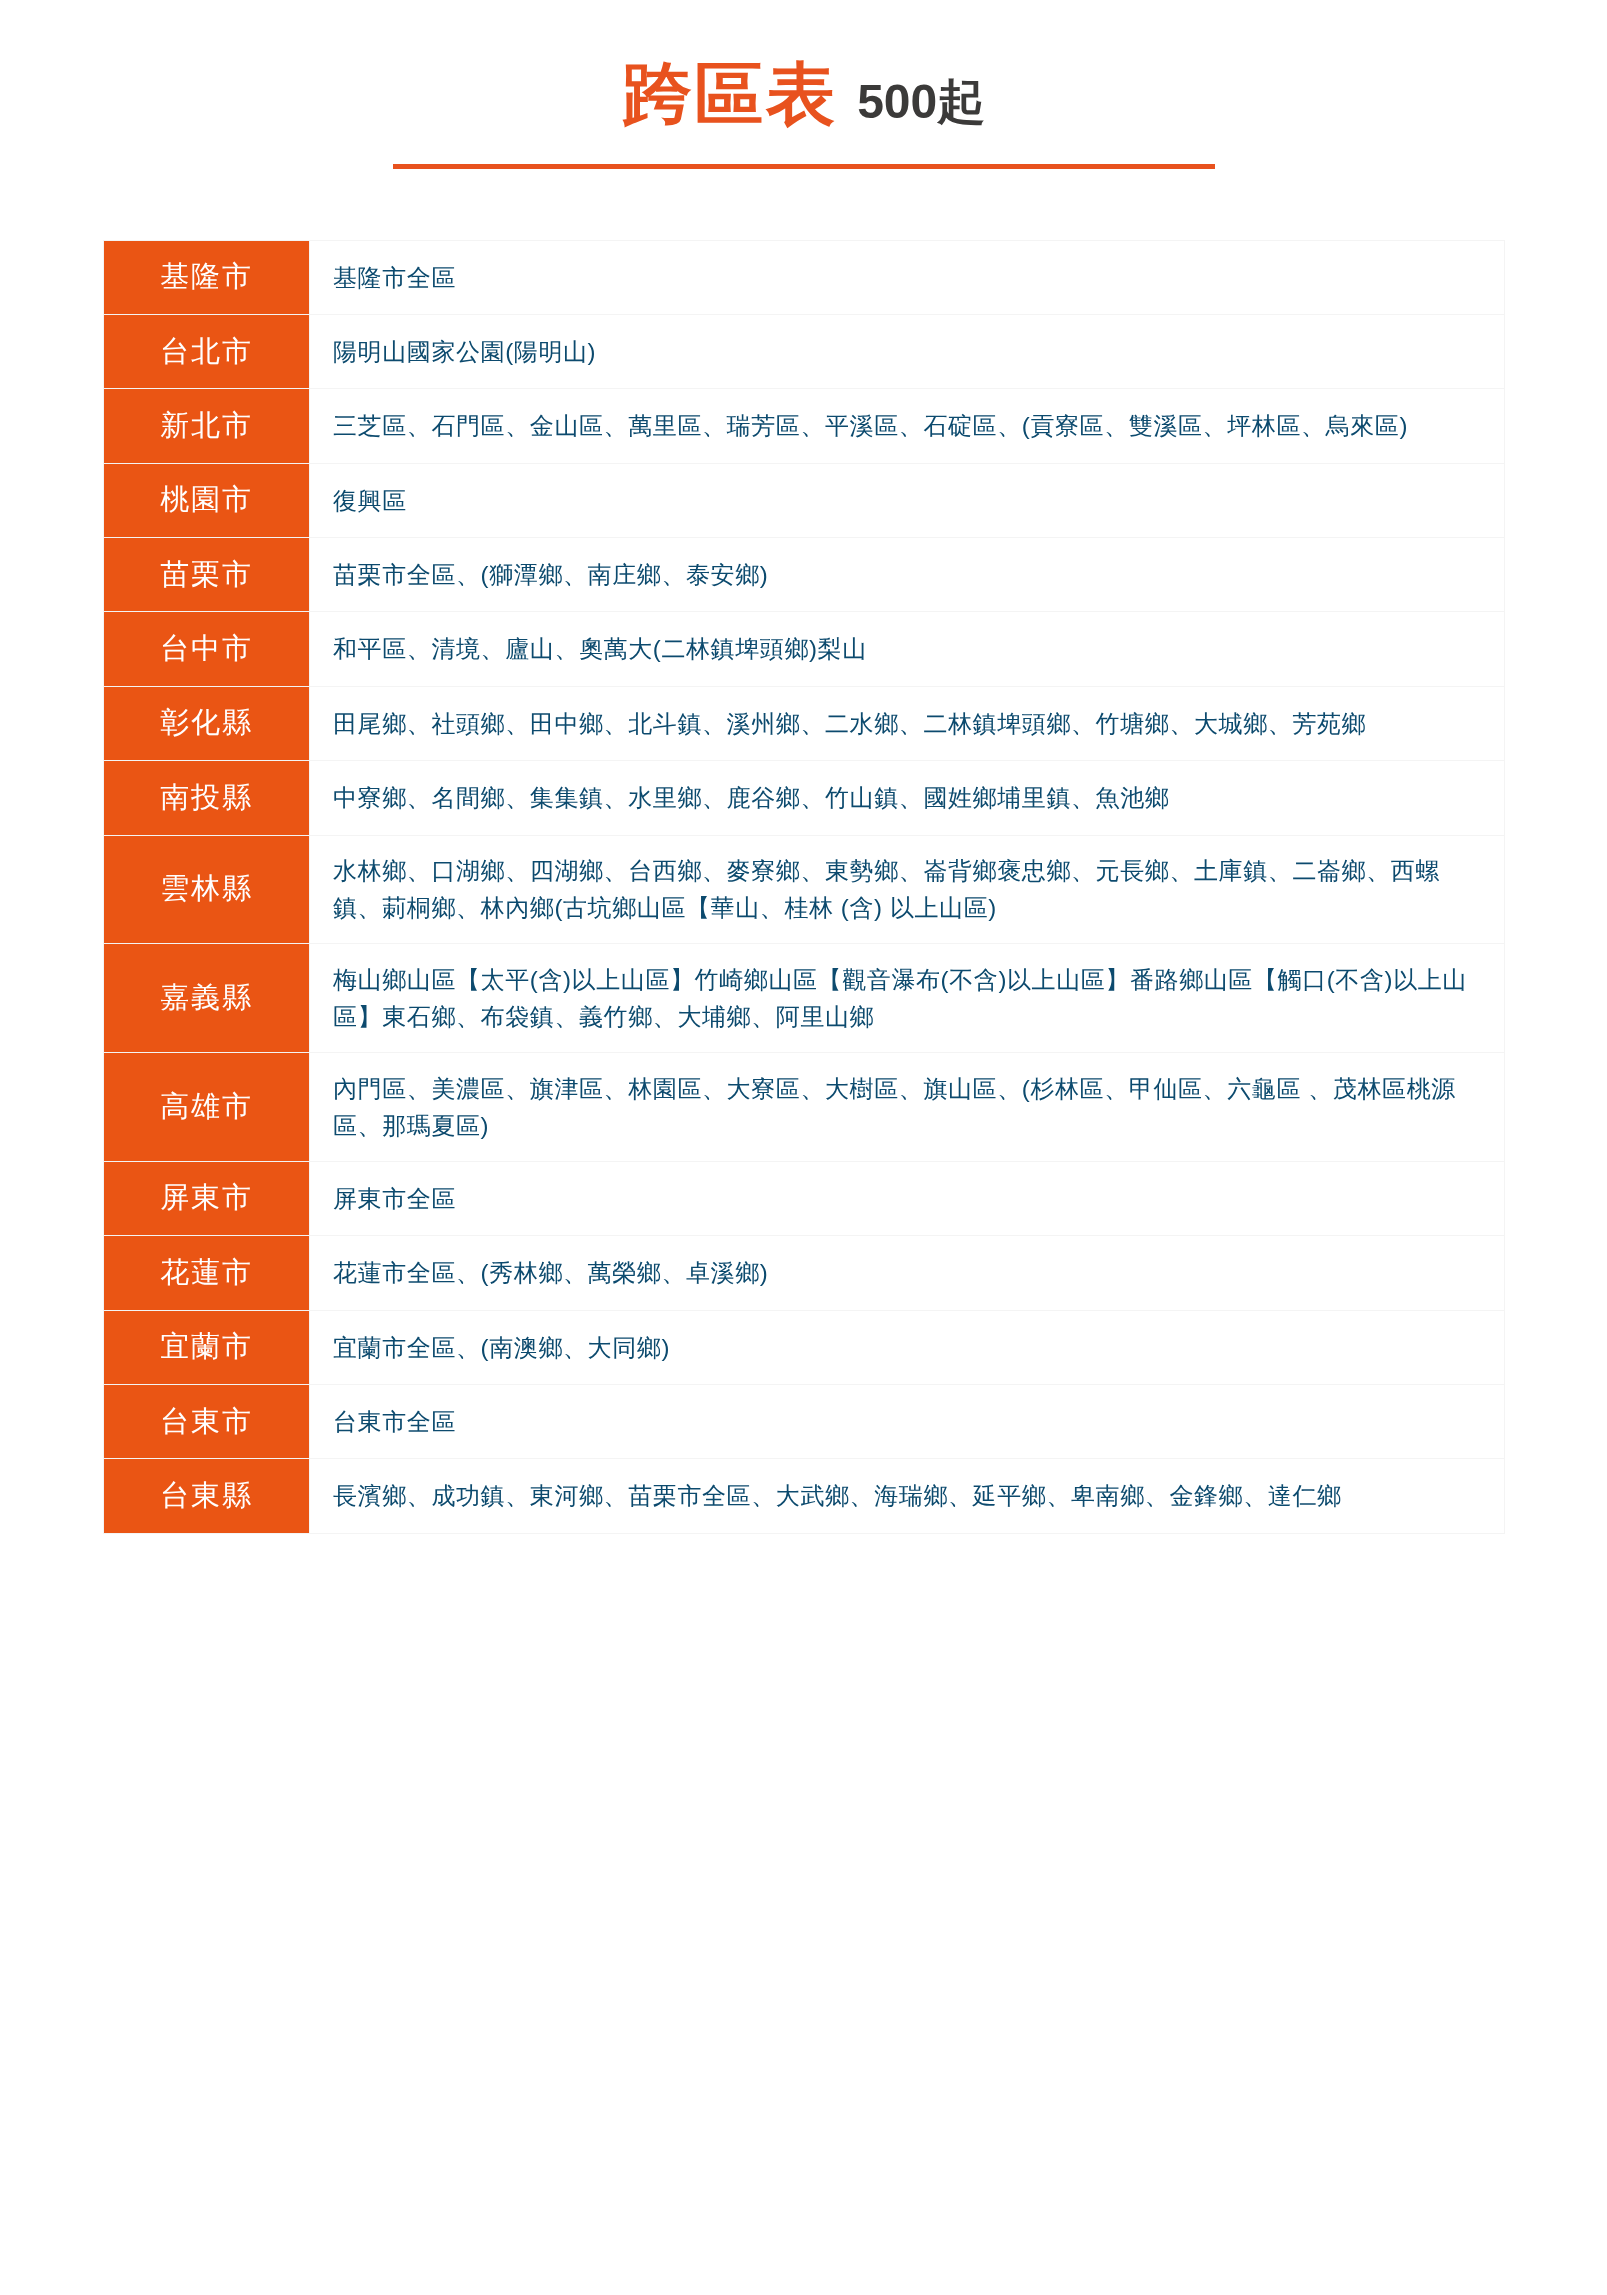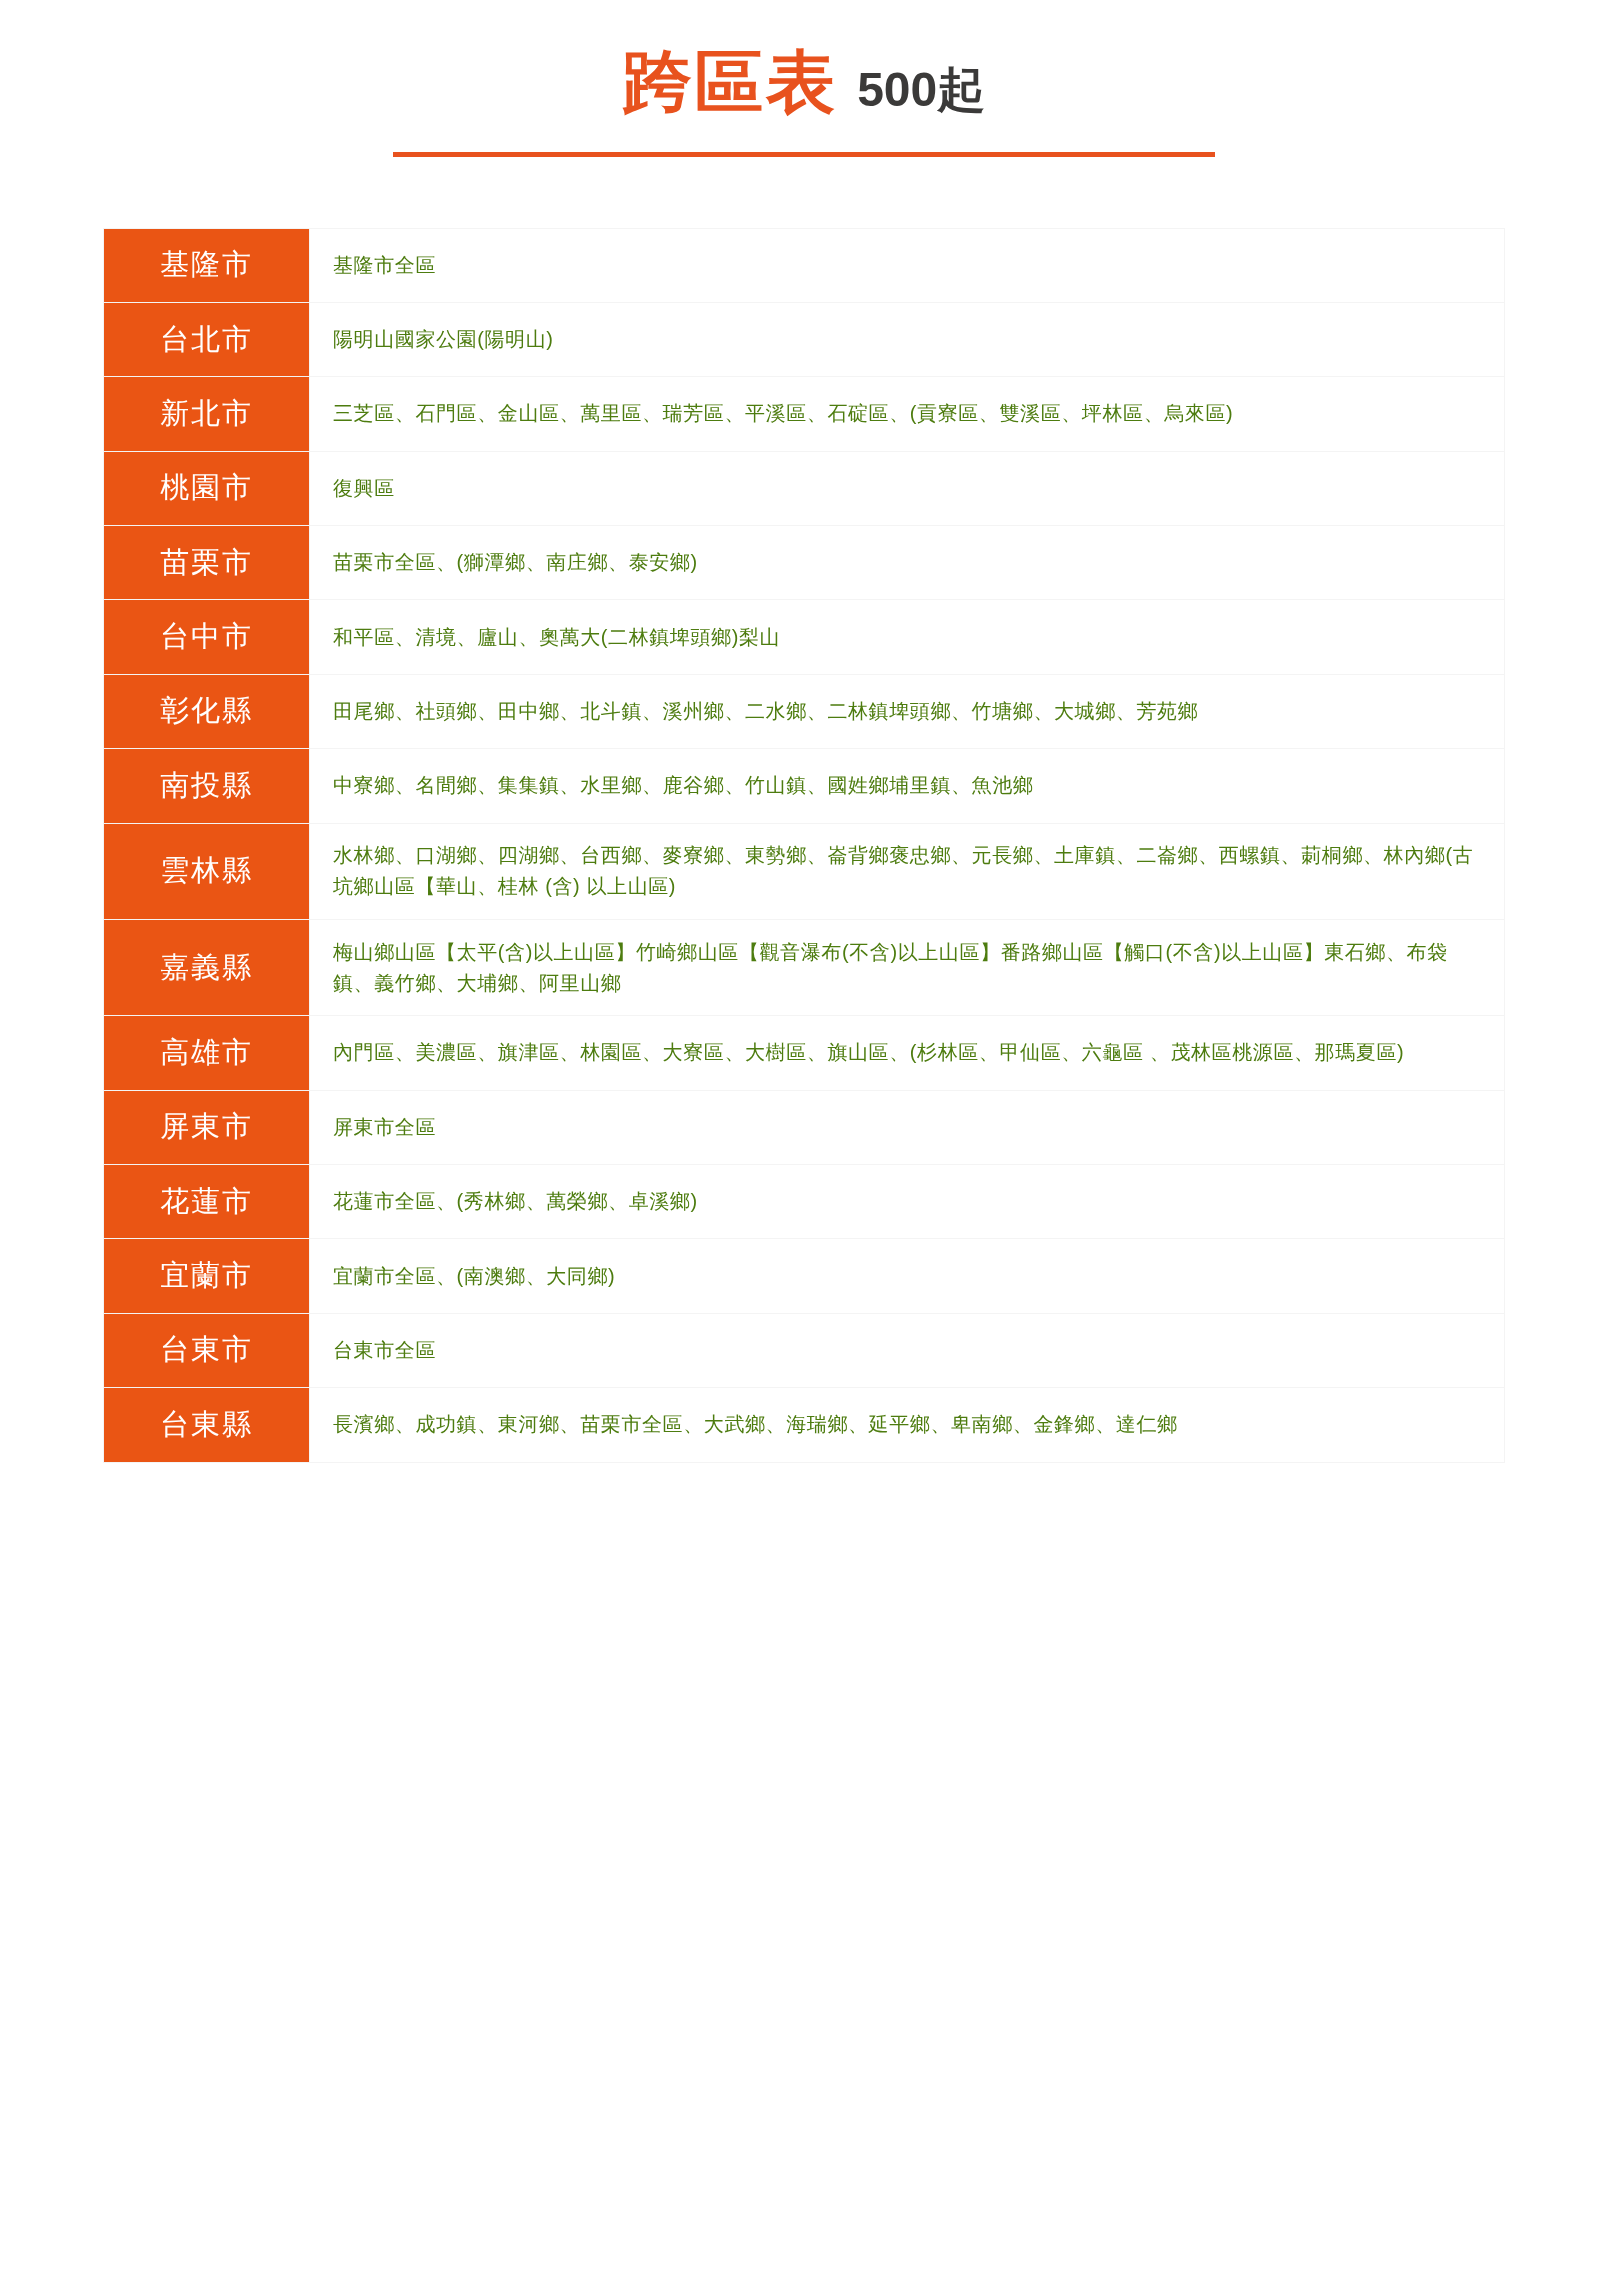--- a/index.html
+++ b/index.html
@@ -11,21 +11,21 @@
   body {
     width: 1608px;
     height: 2295px;
     font-family: "Liberation Sans", sans-serif;
     color: #231f20;
   }
   .page {
     width: 1608px;
     height: 2295px;
     position: relative;
-    padding: 4px;
+    padding: 16px;
   }
   
   .title-block {
     text-align: center;
     padding-top: 33px;
   }
   .title-line {
     display: inline-block;
     white-space: nowrap;
   }
@@ -73,22 +73,22 @@
     text-align: center;
     letter-spacing: 1.9px;
     border-right: 1.9px solid #ffffff;
     border-top: 1.9px solid #ffffff;
     border-bottom: 1.9px solid #ffffff;
     border-left: 1.9px solid #ea5514;
     padding: 16.7px 0;
   }
   td.areas {
     background: #ffffff;
-    color: #4d7c0f;
-    font-size: 20px;
+    color: #0c4a6e;
+    font-size: 24px;
     line-height: 1.55;
     letter-spacing: 0.6px;
     padding: 16.7px 23px;
     border: 1.9px solid #e9e9e9;
   }
   tr.row { }
 </style>
 </head>
 <body>
 

